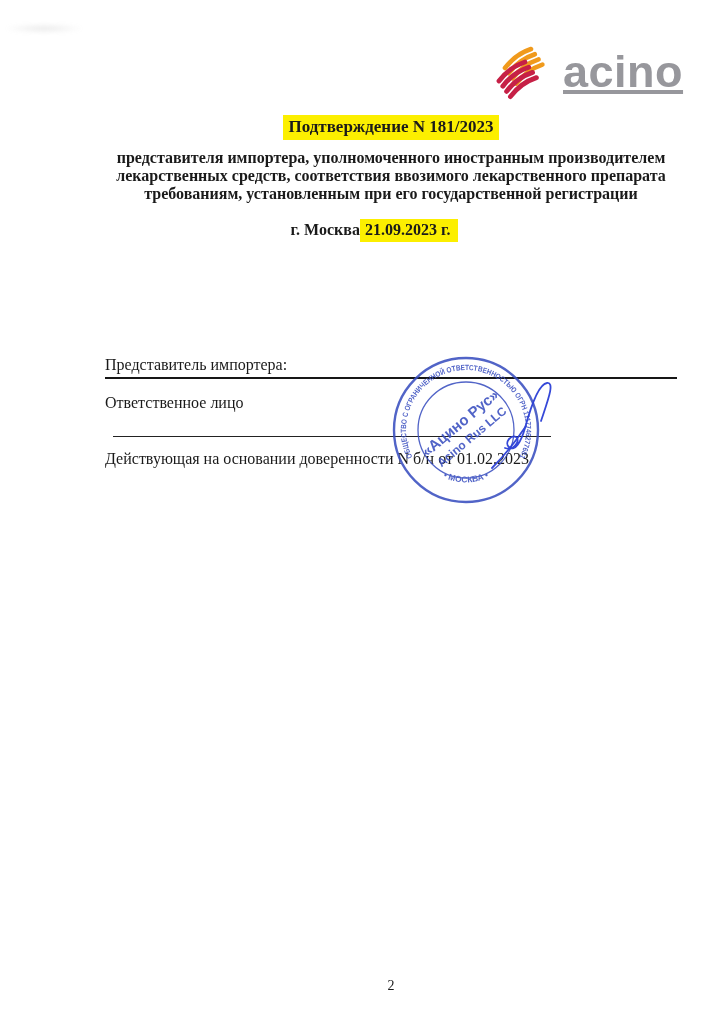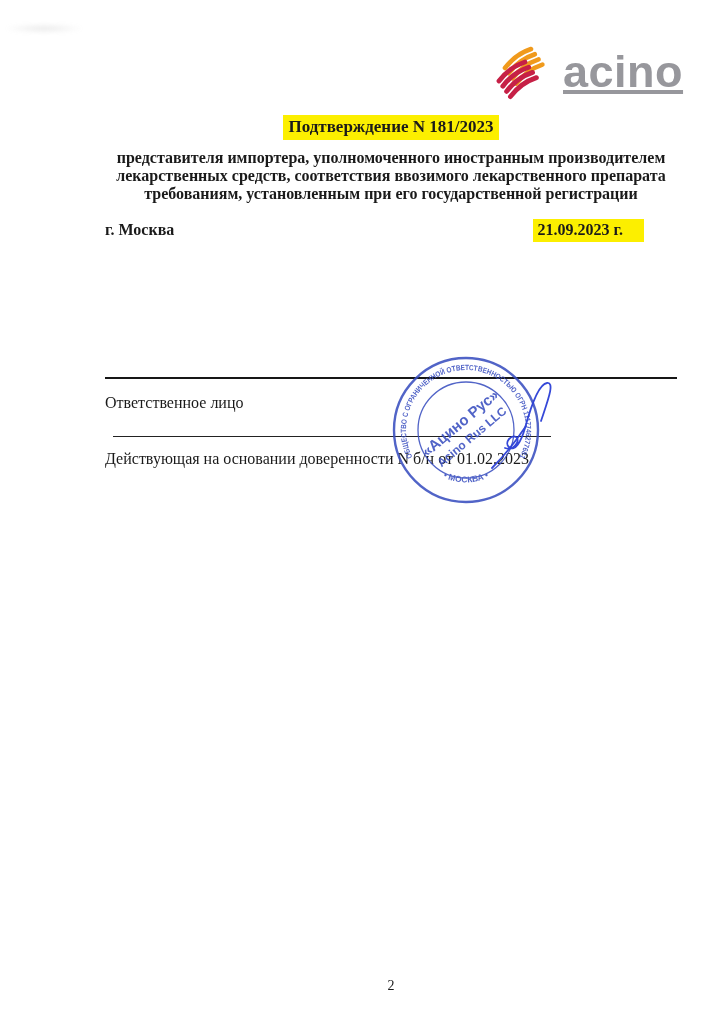--- a/index.html
+++ b/index.html
@@ -46,25 +46,25 @@
     font-weight: bold; font-size: 17px;
     padding: 2px 6px 3px 6px;
   }
   .subtitle {
     position: absolute; top: 149px; width: 100%;
     font-weight: bold; font-size: 16px; line-height: 18px;
     text-align: center; white-space: pre-line;
   }
   .place-date-row {
     position: absolute; top: 219px; width: 100%;
-    display: flex; justify-content: space-between; align-items: baseline;
+    display: flex; justify-content: center; align-items: baseline;
     font-weight: bold; font-size: 16px;
   }
   .date-badge {
-    display: inline-block; padding: 2px 21px 3px 5px; margin-right: 33px;
+    display: inline-block; padding: 2px 8px 3px 5px; margin-right: 33px;
   }
   .importer {
     position: absolute; top: 286px; width: 100%;
     font-size: 16px; line-height: 23px; white-space: pre-line;
   }
   .rep-label {
     position: absolute; top: 356px; font-size: 16px;
   }
   .rule {
     position: absolute; top: 377px; width: 100%;
@@ -124,20 +124,21 @@
     <div class="subtitle">представителя импортера, уполномоченного иностранным производителем
 лекарственных средств, соответствия ввозимого лекарственного препарата
 требованиям, установленным при его государственной регистрации</div>
 
     <div class="place-date-row">
       <span>г. Москва</span>
       <span class="date-badge highlight">21.09.2023 г.</span>
     </div>
 
 
+    <div class="rep-label">Представитель импортера:</div>
     <div class="rule"></div>
 
     <div class="resp-label">Ответственное лицо</div>
 
     <div class="name-row">
       <span class="sig-line"></span>
     </div>
 
     <div class="authority">Действующая на основании доверенности N б/н от 01.02.2023</div>
 

